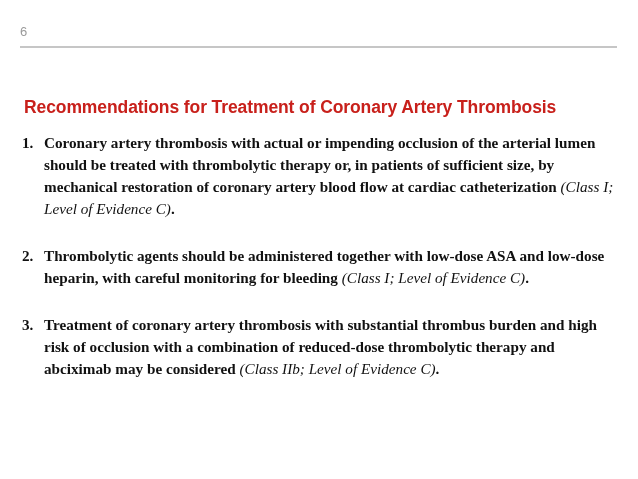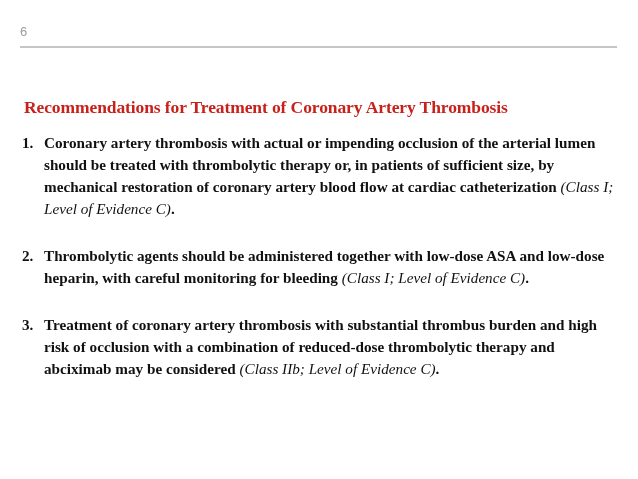--- a/index.html
+++ b/index.html
@@ -42,21 +42,21 @@
     height: 2px;
     background: #c6c6c6;
   }
 
   
   .slide-title {
     position: absolute;
     left: 24px;
     top: 84px;
     width: 590px;
-    font-family: Liberation Serif, serif;
+    font-family: Liberation Sans, sans-serif;
     font-weight: bold;
     font-size: 17.5px;
     line-height: 22px;
     color: #C8201B;
     letter-spacing: -0.1px;
   }
 
   
   .rec-list {
     position: absolute;

